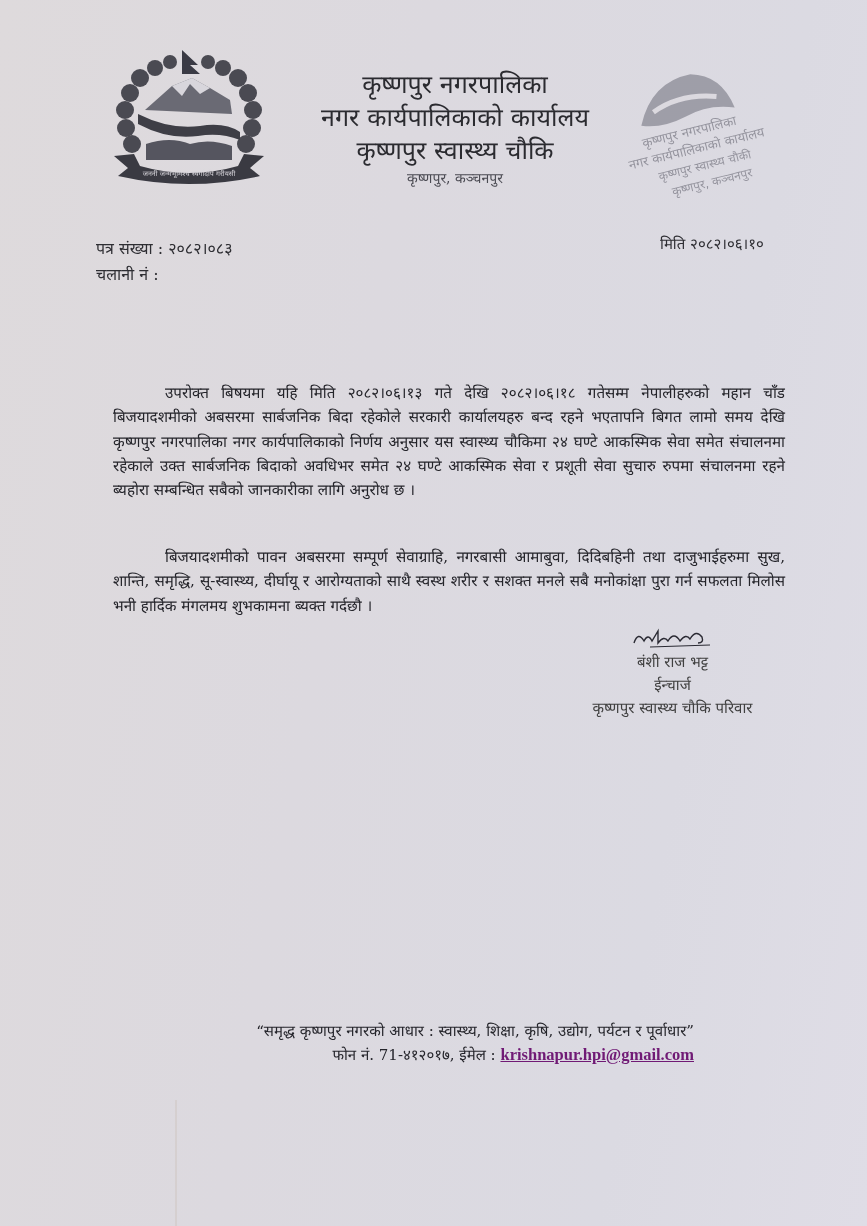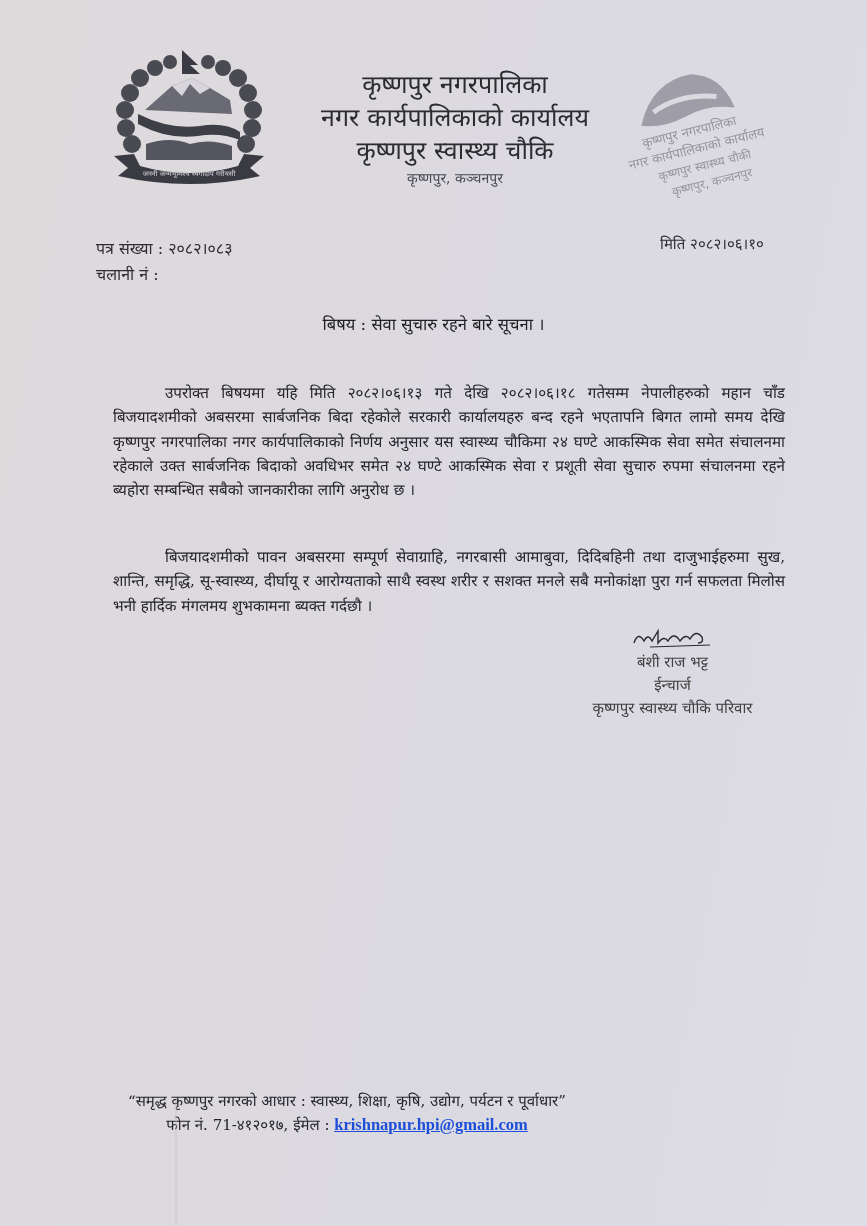--- a/index.html
+++ b/index.html
@@ -33,22 +33,22 @@
     .subject { left: 0; width: 867px; top: 312px; text-align: center; font-size: 16.5px; color: #1f1f24; }
 
     .para { left: 113px; width: 672px; font-size: 15.2px; line-height: 24.3px; text-align: justify; color: #24242a; }
     .para1 { top: 381px; }
     .para2 { top: 545px; }
     .para .indent { display: inline-block; width: 52px; }
 
     .sign-area { left: 540px; top: 625px; width: 265px; text-align: center; font-size: 15px; line-height: 23px; color: #404040; }
     .signature { height: 26px; position: relative; }
 
-    .footer { left: 0; width: 694px; top: 1089px; text-align: center; font-size: 15px; line-height: 24px; color: #25252b; }
-    .footer .email { font-family: "Liberation Serif", serif; font-weight: bold; font-size: 16.5px; text-decoration: underline; color: #1d4ed8; }
+    .footer { left: 0; width: 694px; top: 1019px; text-align: right; font-size: 15px; line-height: 24px; color: #25252b; }
+    .footer .email { font-family: "Liberation Serif", serif; font-weight: bold; font-size: 16.5px; text-decoration: underline; color: #701a75; }
 
     .fold { left: 175px; top: 1100px; width: 2px; height: 126px; background: rgba(200,190,180,0.35); }
   </style>
 </head>
 <body>
 
 <div class="page">
 
   <div class="abs emblem">
     <svg width="158" height="140" viewBox="0 0 158 140">
@@ -113,21 +113,20 @@
       <span>चलानी नं :</span>
       <span></span>
     </div>
   </div>
 
   <div class="abs date">
     <span>मिति</span>
     <span>२०८२।०६।१०</span>
   </div>
 
-  <div class="abs subject">बिषय : सेवा सुचारु रहने बारे सूचना ।</div>
 
   <div class="abs para para1"><span class="indent"></span><span>उपरोक्त बिषयमा यहि मिति २०८२।०६।१३ गते देखि २०८२।०६।१८ गतेसम्म नेपालीहरुको महान चाँड बिजयादशमीको अबसरमा सार्बजनिक बिदा रहेकोले सरकारी कार्यालयहरु बन्द रहने भएतापनि बिगत लामो समय देखि कृष्णपुर नगरपालिका नगर कार्यपालिकाको निर्णय अनुसार यस स्वास्थ्य चौकिमा २४ घण्टे आकस्मिक सेवा समेत संचालनमा रहेकाले उक्त सार्बजनिक बिदाको अवधिभर समेत २४ घण्टे आकस्मिक सेवा र प्रशूती सेवा सुचारु रुपमा संचालनमा रहने ब्यहोरा सम्बन्धित सबैको जानकारीका लागि अनुरोध छ ।</span></div>
   <div class="abs para para2"><span class="indent"></span><span>बिजयादशमीको पावन अबसरमा सम्पूर्ण सेवाग्राहि, नगरबासी आमाबुवा, दिदिबहिनी तथा दाजुभाईहरुमा सुख, शान्ति, समृद्धि, सू-स्वास्थ्य, दीर्घायू र आरोग्यताको  साथै स्वस्थ शरीर र सशक्त मनले सबै मनोकांक्षा पुरा गर्न सफलता मिलोस भनी हार्दिक मंगलमय शुभकामना ब्यक्त गर्दछौ ।</span></div>
 
   <div class="abs sign-area">
     <div class="signature">
       <svg width="265" height="26" viewBox="0 0 265 26">
         <path d="M94 18 Q98 6 104 16 Q108 8 112 16 L118 6 L118 18 Q124 10 128 16 Q134 6 140 16 Q146 8 150 14 Q156 4 162 12 Q164 18 158 18" stroke="#2a2a33" stroke-width="1.4" fill="none"></path>
         <path d="M110 22 L170 20" stroke="#2a2a33" stroke-width="1.2"></path>
       </svg>

